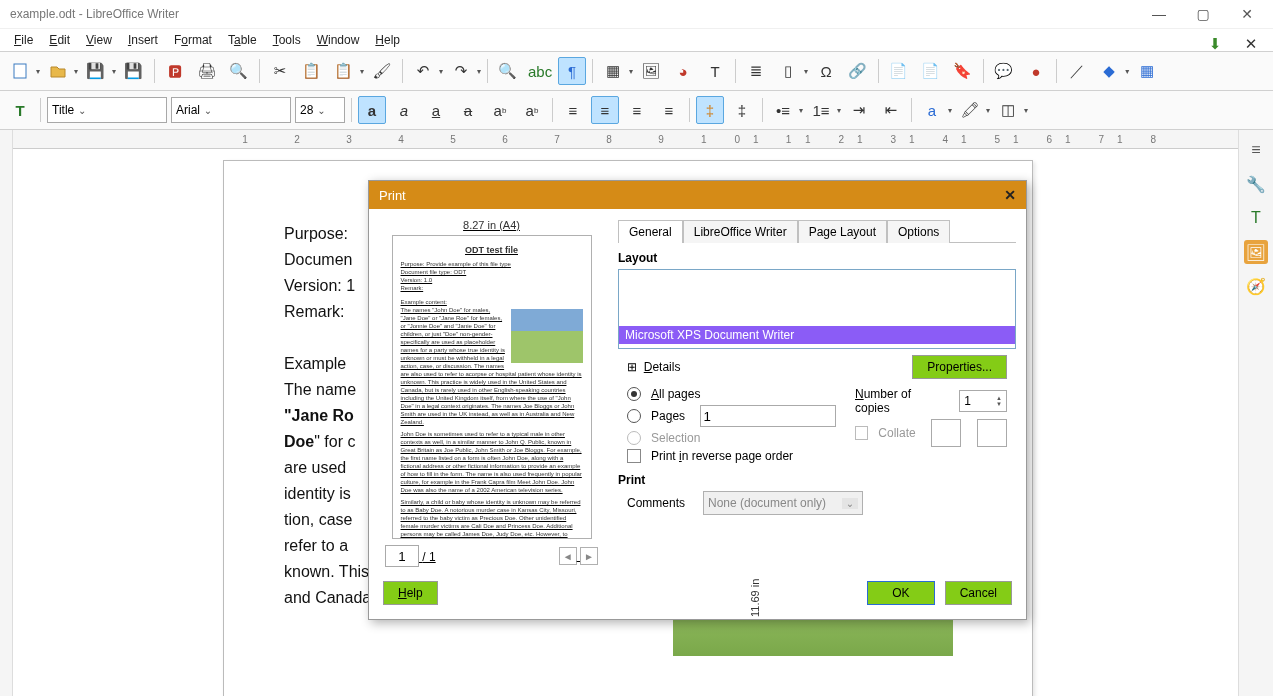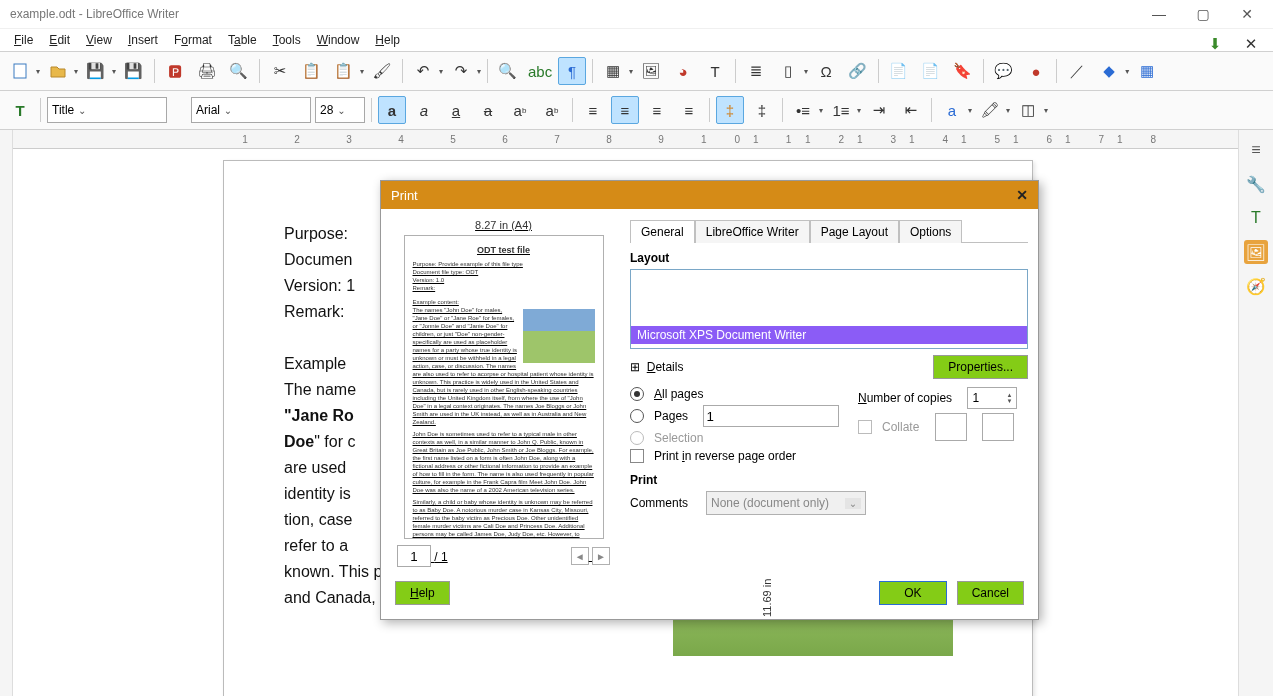--- a/index.html
+++ b/index.html
@@ -20,42 +20,42 @@
 .workspace { display:flex; height:612px; }
 .leftgutter { width:12px; background:#f5f5f5; border-right:1px solid #ddd;}
 .page-area { flex:1; position:relative; background:#fff; }
 .ruler { height:18px; background:#f5f5f5; border-bottom:1px solid #ccc; display:flex; align-items:center; padding-left:220px; color:#777; font-size:10px; letter-spacing:28px;}
 .ruler .digit { display:inline-block; width:52px; text-align:center;}
 .page { position:absolute; left:210px; top:30px; width:810px; height:600px; border:1px solid #bbb; background:#fff; box-shadow:2px 2px 4px rgba(0,0,0,.1); padding:60px 60px; box-sizing:border-box; font-family:Arial; font-size:16px; line-height:26px; color:#111;}
 .rightbar { width:34px; background:#f5f5f5; border-left:1px solid #ddd; display:flex; flex-direction:column; align-items:center; gap:10px; padding-top:8px;}
 .rightbar .ricon { width:24px; height:24px; display:flex; align-items:center; justify-content:center; font-size:16px; color:#555;}
 .rightbar .ricon.highlight{ background:#e8a33d; color:#fff; border-radius:3px;}
 
-.dialog { position:absolute; left:380px; top:180px; width:657px; background:#fff; border:1px solid #999; box-shadow:3px 3px 10px rgba(0,0,0,.3); }
+.dialog { position:absolute; left:368px; top:180px; width:657px; background:#fff; border:1px solid #999; box-shadow:3px 3px 10px rgba(0,0,0,.3); }
 .dialog .dlg-title { height:28px; background:#d58b17; color:#fff; display:flex; align-items:center; padding:0 10px; font-size:13px;}
 .dialog .dlg-title .spacer{flex:1;}
 .dialog .dlg-title .close { color:#222; font-weight:bold; font-size:14px;}
 .dlg-body { display:flex; padding:10px 10px 4px 10px;}
 .preview-col { width:225px;text-decoration:underline; }
 .preview-top { text-align:center; font-size:11px; color:#333; padding-bottom:4px;}
 .preview-side { position:absolute; transform:rotate(-90deg); transform-origin:left top; left:380px; top:436px; font-size:11px; color:#333;}
 .preview-box { width:200px; height:304px; border:1px solid #b0b0b0; background:#fff; margin:0 auto; padding:10px 8px; box-sizing:border-box; font-size:6px; line-height:8px; color:#333; overflow:hidden;}
 .preview-title { text-align:center; font-weight:bold; font-size:9px;}
 .pager { display:flex; align-items:center; justify-content:space-between; margin-top:6px; padding:0 6px;}
 .pager input { width:28px; height:18px; text-align:center; border:1px solid #aaa;}
 .pager .nav { width:16px; height:16px; border:1px solid #b0b0b0; display:inline-flex; align-items:center; justify-content:center; font-size:10px; color:#888;}
 .controls-col { flex:1; padding-left:14px;}
 .tabs { display:flex; gap:0; border-bottom:1px solid #c0c0c0; margin-bottom:8px;}
 .tab { padding:4px 10px; border:1px solid #c0c0c0; border-bottom:none; font-size:12px; background:#f5f5f5; position:relative; top:1px;}
 .tab.active { background:#fff; font-weight:normal;}
 .section-hdr { font-weight:bold; margin:6px 0 4px 0;}
 .printer-list { height:78px; border:1px solid #7aa7c7; background:#fff; overflow:hidden;}
 .printer-list .item{ padding:2px 6px;}
 .printer-list .item.sel { background:#8b5cf6; color:#fff;}
-.row { display:flex; align-items:center; margin:4px 0; gap:6px;}
+.row { display:flex; align-items:center; margin:4px 9px; gap:6px;}
 button.dlgbtn { padding:4px 14px; border:1px solid #999; background:#84cc16; font-size:12px;}
 button.primary { border:1px solid #2a6bd4; padding:4px 24px;}
 .check { width:12px; height:12px; border:1px solid #888; display:inline-block; margin-right:4px;}
 .radio { width:12px; height:12px; border:1px solid #555; border-radius:50%; display:inline-flex; align-items:center; justify-content:center; margin-right:4px;}
 .radio.sel::after{content:""; width:6px;height:6px;background:#333;border-radius:50%;}
 .radio.disabled{border-color:#bbb;}
 .small-input { width:130px; height:18px; border:1px solid #aaa;}
 .spin { width:40px; height:20px; border:1px solid #aaa; display:inline-flex; align-items:center; padding:0 4px;}
 .spin .arrows{ display:flex; flex-direction:column; font-size:6px; line-height:6px; margin-left:auto; color:#555;}
 .collate-icon { width:30px; height:26px; border:1px solid #aaa; display:inline-block;}
@@ -154,21 +154,21 @@
   <span class="tbbtn" style="color:#2a6bd4;">▦</span>
 </div>
 
 <div class="toolbar">
   <span class="tbbtn" style="color:#2a7a2a; font-weight:bold;">T</span>
   <span class="tbsep"></span>
   <div class="tbsel" style="width:110px;">
       <span>Title</span>
       <span class="drop">⌄</span>
     </div>
-  <div class="tbsel" style="width:110px;margin-left:20px;">
+  <div class="tbsel" style="width:110px;">
       <span>Arial</span>
       <span class="drop">⌄</span>
     </div>
   <div class="tbsel" style="width:40px;">
       <span>28</span>
       <span class="drop">⌄</span>
     </div>
   <span class="tbsep"></span>
   <span class="tbbtn sel" style="font-weight:bold;">a</span>
   <span class="tbbtn" style="font-style:italic;">a</span>

